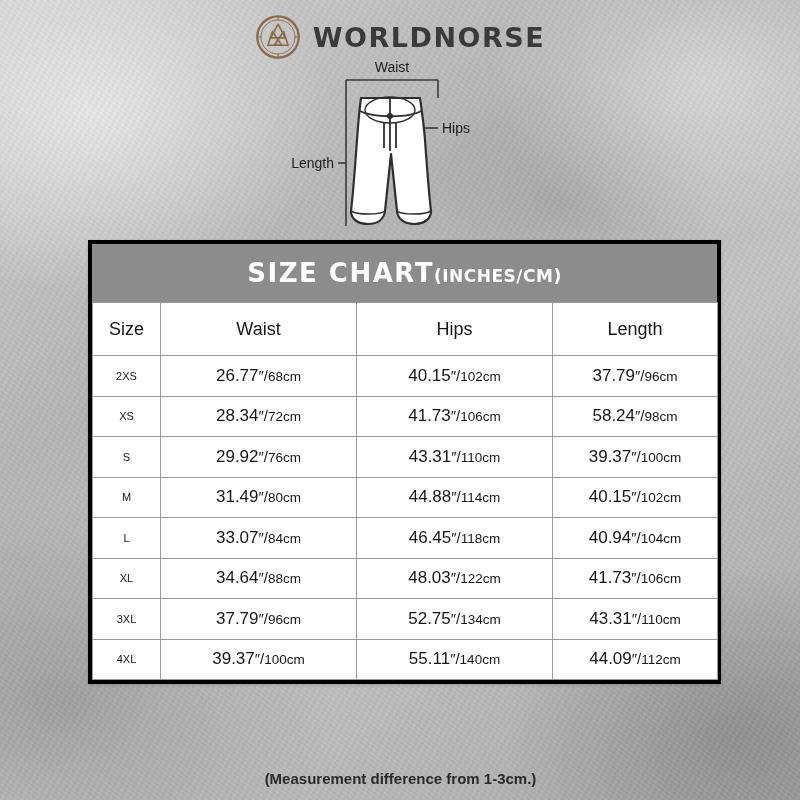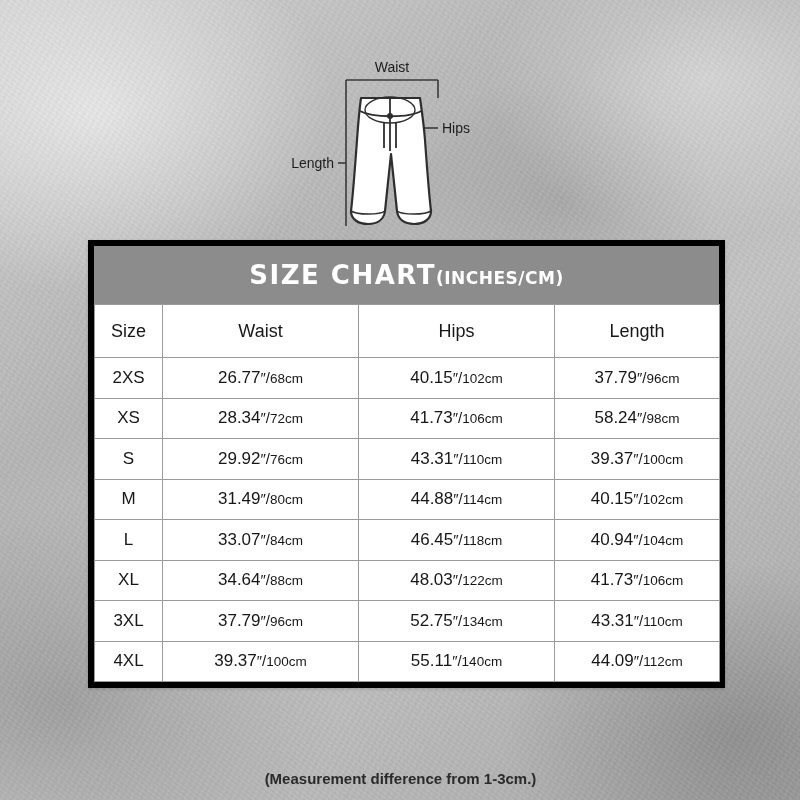--- a/index.html
+++ b/index.html
@@ -81,21 +81,21 @@
     height: 182px;
   }
   .illus svg { display: block; }
 
   
   .chart {
     position: absolute;
     left: 88px;
     top: 240px;
     width: 625px;
-    border: 6px solid #000000;
+    border: 4px solid #000000;
     background: #8b5cf6;
     box-shadow: 0 1px 3px rgba(0,0,0,0.18);
   }
   .chart-title {
     background: #8c8c8c;
     color: #ffffff;
     text-align: center;
     height: 58px;
     line-height: 58px;
     font-family: "DejaVu Sans", sans-serif;
@@ -131,21 +131,21 @@
     height: 50px;
     font-size: 18px;
     font-weight: normal;
     margin-left: 16px;
   }
   table.size-table td {
     height: 37.5px;
     font-size: 17px;
   }
   table.size-table td.sizecell {
-    font-size: 17px;
+    font-size: 11px;
   }
   .unit {
     font-size: 13.5px;
   }
   .inch-mark {
     font-size: 15px;
   }
 
   .footnote {
     position: absolute;
@@ -160,20 +160,40 @@
   }
 </style>
 </head>
 <body>
 
 <div class="bg"></div>
 <div class="bg-grain"></div>
 
 <div class="page">
 
+  <div class="brand">
+    <span class="brand-mark">
+      <svg viewBox="0 0 100 100" width="46" height="46">
+        <circle cx="50" cy="50" r="45" fill="none" stroke="#8a6a4a" stroke-width="5"></circle>
+        <circle cx="50" cy="50" r="37" fill="none" stroke="#8a6a4a" stroke-width="2"></circle>
+        <g fill="none" stroke="#8a6a4a" stroke-width="3.5" stroke-linejoin="round">
+          <polygon points="50,22 34,52 66,52"></polygon>
+          <polygon points="38,38 28,68 58,68"></polygon>
+          <polygon points="62,38 42,68 72,68"></polygon>
+        </g>
+        <g stroke="#8a6a4a" stroke-width="2">
+          <line x1="50" y1="5" x2="50" y2="14"></line>
+          <line x1="50" y1="86" x2="50" y2="95"></line>
+          <line x1="5" y1="50" x2="14" y2="50"></line>
+          <line x1="86" y1="50" x2="95" y2="50"></line>
+        </g>
+      </svg>
+    </span>
+    <span class="brand-name">WORLDNORSE</span>
+  </div>
 
   <div class="illus">
     <svg viewBox="0 0 300 182" width="300" height="182">
 
       <g stroke="#3a3a3a" stroke-width="1.6" fill="none">
         <line x1="86" y1="24" x2="178" y2="24"></line>
         <line x1="86" y1="24" x2="86" y2="42"></line>
         <line x1="178" y1="24" x2="178" y2="42"></line>
 
         <line x1="86" y1="42" x2="86" y2="170"></line>

